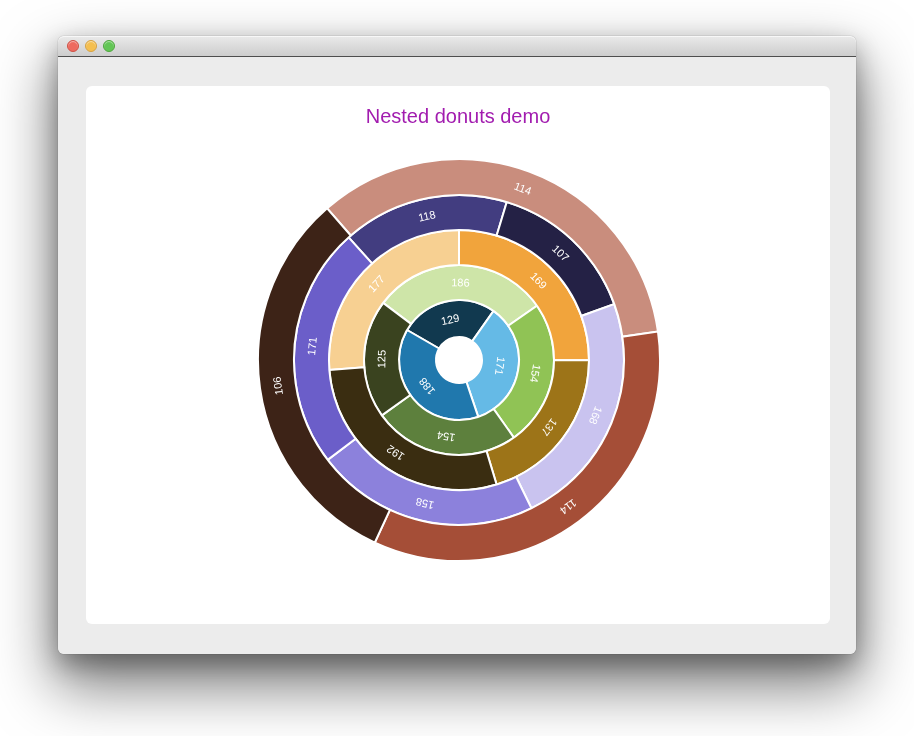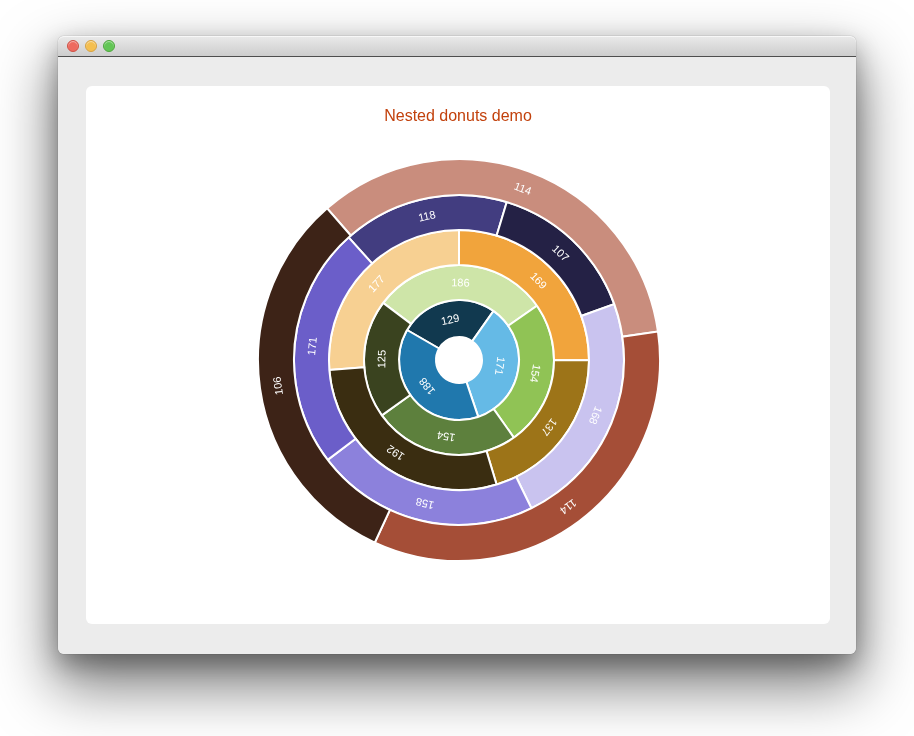--- a/index.html
+++ b/index.html
@@ -52,23 +52,23 @@
     left: 28px; top: 29px;
     width: 744px; height: 538px;
     background: #ffffff;
     border-radius: 6px;
   }
   .chart-title {
     position: absolute;
     top: 22px; left: 0;
     width: 100%;
     text-align: center;
-    font-size: 16px;
+    font-size: 20px;
     line-height: 16px;
-    color: #c2410c;
+    color: #a21caf;
   }
   .donut-svg {
     position: absolute;
     left: 0; top: 0;
     width: 744px; height: 538px;
   }
   .donut-svg text {
     font-family: "Liberation Sans", sans-serif;
   }
 </style>

